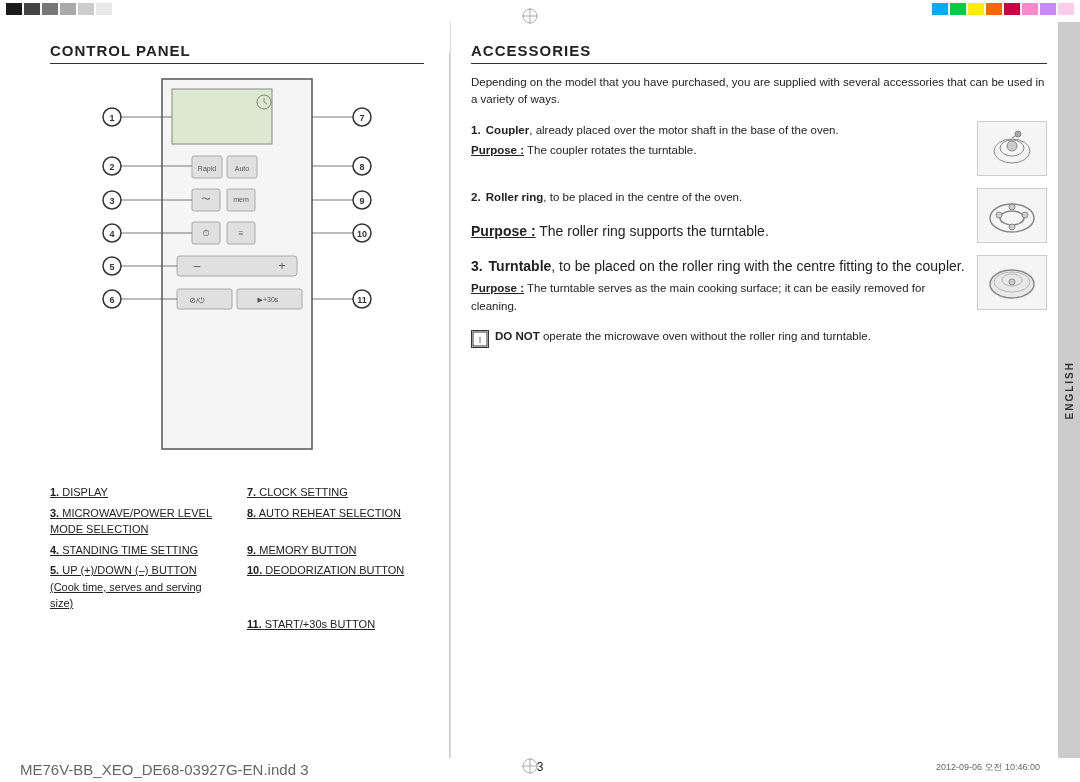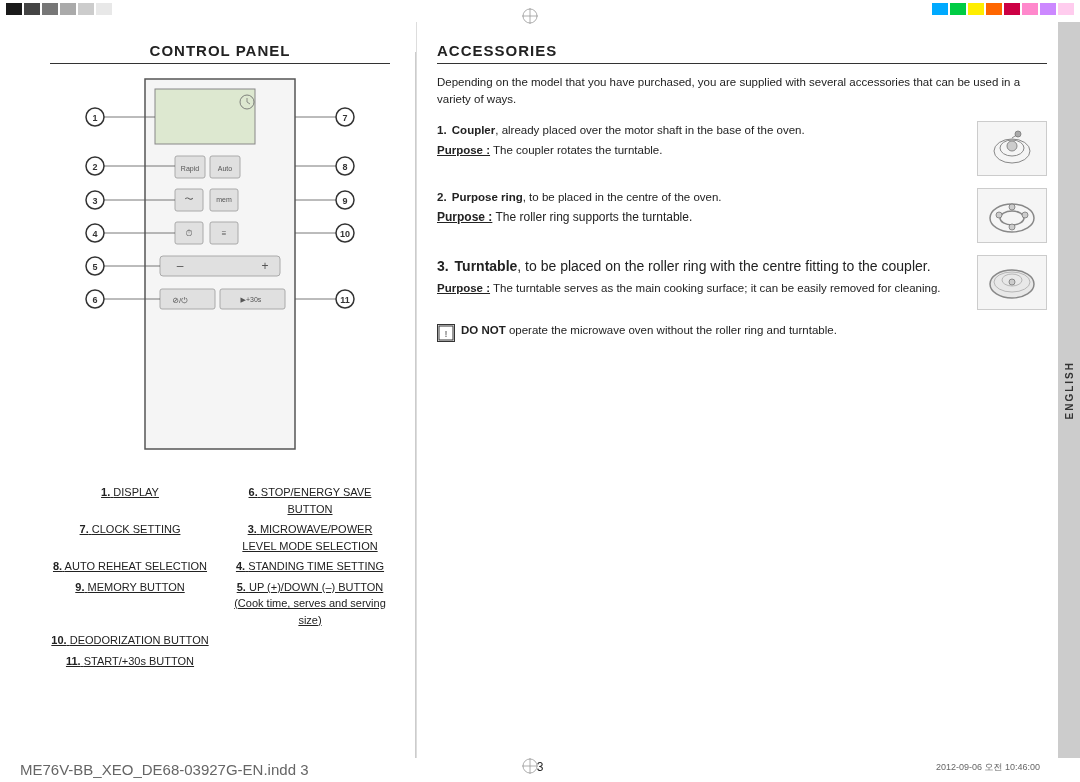--- a/index.html
+++ b/index.html
@@ -58,24 +58,23 @@
       position: absolute;
       top: 22px;
       left: 0;
       right: 0;
       bottom: 24px;
       display: flex;
     }
 
     
     .left-panel {
-      width: 416px;
+      width: 450px;
       padding: 20px 26px 10px 50px;
       position: relative;
-      text-align: center;
     }
 
     .section-title {
       font-size: 15px;
       font-weight: bold;
       letter-spacing: 1px;
       margin-bottom: 10px;
       border-bottom: 1.5px solid #333;
       padding-bottom: 4px;
     }
@@ -336,24 +335,20 @@
         <text x="290" y="229" font-size="9" text-anchor="middle" font-weight="bold" fill="#333">11</text>
       </svg>
     </div>
 
     <div class="desc-list">
       <div class="desc-item">
         <span class="desc-num">1.</span>
         <span>DISPLAY</span>
       </div>
       <div class="desc-item">
-        <span class="desc-num">6.</span>
-        <span>STOP/ENERGY SAVE BUTTON</span>
-      </div>
-      <div class="desc-item">
         <span class="desc-num">7.</span>
         <span>CLOCK SETTING</span>
       </div>
       <div class="desc-item">
         <span class="desc-num">3.</span>
         <span>MICROWAVE/POWER LEVEL MODE SELECTION</span>
       </div>
       <div class="desc-item">
         <span class="desc-num">8.</span>
         <span>AUTO REHEAT SELECTION</span>
@@ -408,23 +403,23 @@
           <line x1="27" y1="12" x2="33" y2="8" stroke="#888" stroke-width="1"></line>
           <circle cx="33" cy="8" r="3" fill="#aaa" stroke="#777" stroke-width="0.8"></circle>
         </svg>
       </div>
     </div>
 
     <div class="accessory-item">
       <div style="flex:1;">
         <div style="font-size:11.5px; line-height:1.6;">
           <span class="accessory-number">2.</span>
-          <span class="accessory-name"> Purpose ring</span><span>, to be placed in the centre of the oven.</span>
-        </div>
-        <div style="font-size:12px; line-height:1.6; margin-top:2px;">
+          <span class="accessory-name"> Roller ring</span><span>, to be placed in the centre of the oven.</span>
+        </div>
+        <div style="font-size:14px; line-height:1.6; margin-top:14px;">
           <span class="purpose-label">Purpose :</span>
           <span>  The roller ring supports the turntable.</span>
         </div>
       </div>
       <div class="accessory-img">
         <svg width="55" height="45" viewBox="0 0 55 45">
           <ellipse cx="27" cy="25" rx="22" ry="14" fill="none" stroke="#888" stroke-width="1.5"></ellipse>
           <ellipse cx="27" cy="25" rx="12" ry="7" fill="none" stroke="#888" stroke-width="1.5"></ellipse>
           <circle cx="14" cy="22" r="3" fill="#ccc" stroke="#777" stroke-width="0.8"></circle>
           <circle cx="40" cy="22" r="3" fill="#ccc" stroke="#777" stroke-width="0.8"></circle>

